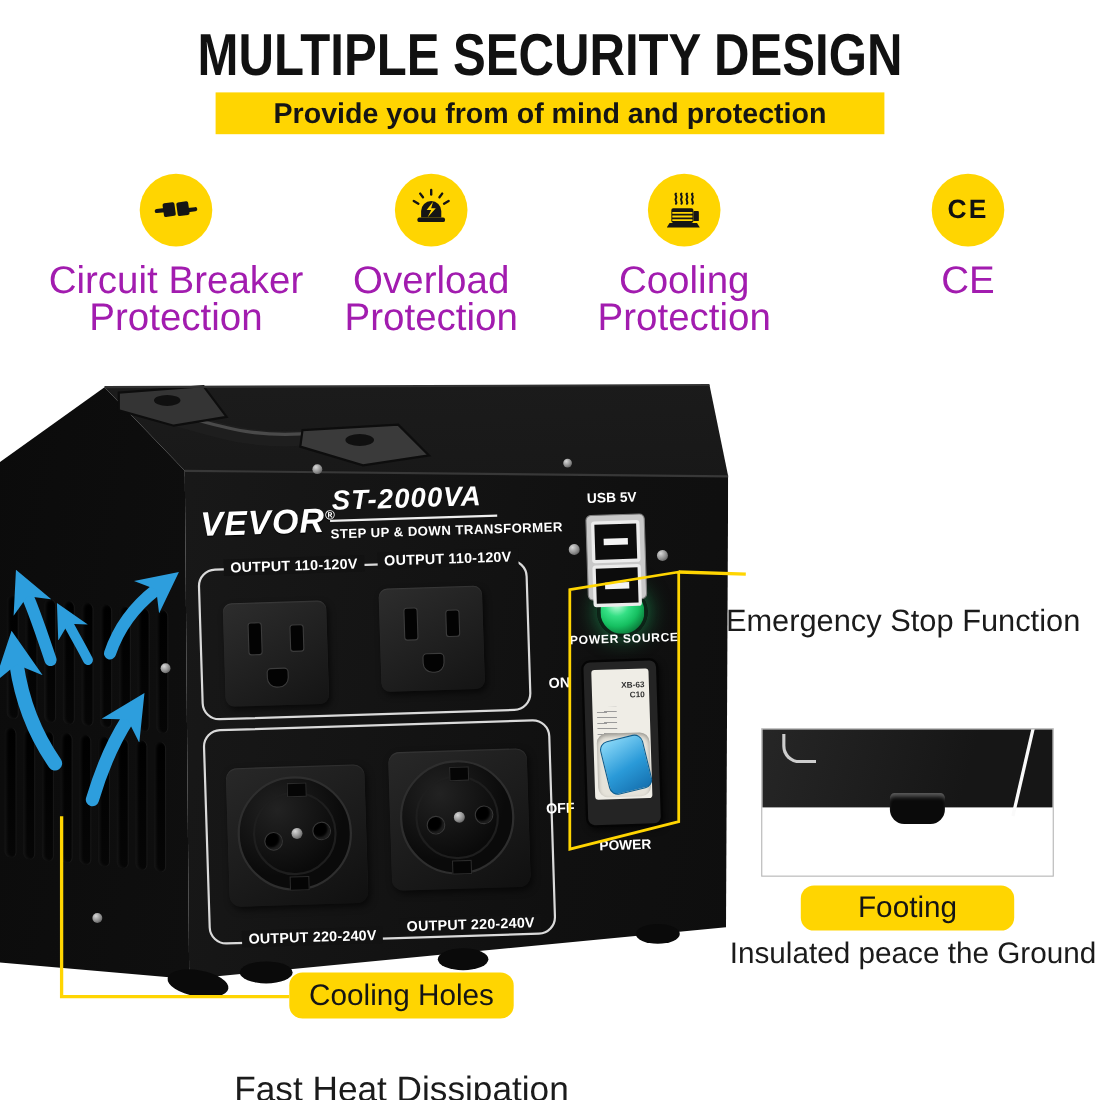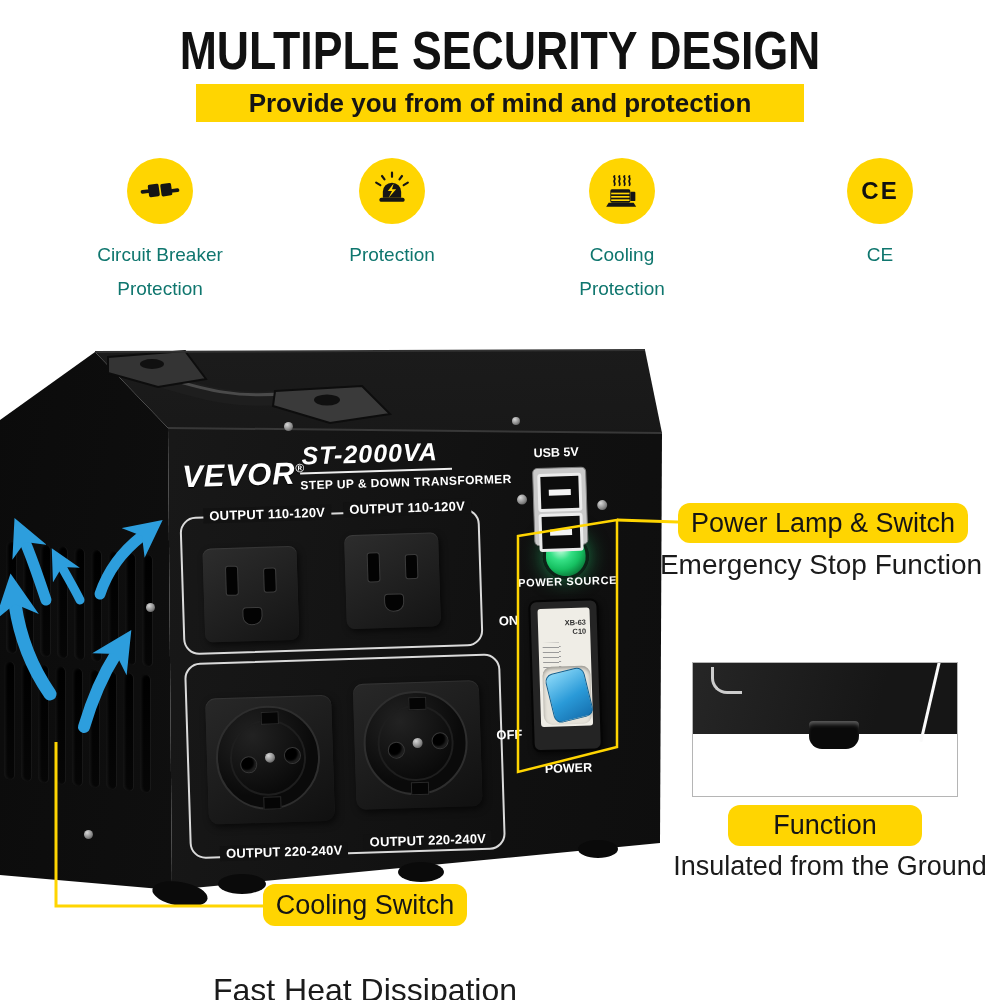--- a/index.html
+++ b/index.html
@@ -13,21 +13,21 @@
   .subbar{left:196px;top:84px;width:608px;height:38px;background:var(--yellow);
           display:flex;align-items:center;justify-content:center;
           font-size:26px;font-weight:bold;color:#151515;}
 
   
   .feature{top:158px;width:240px;text-align:center;}
   .badge{width:66px;height:66px;border-radius:50%;background:var(--yellow);
          margin:0 auto;display:flex;align-items:center;justify-content:center;}
   .badge svg{display:block;}
   .ce-txt{font-size:24px;font-weight:bold;color:#111;letter-spacing:2px;}
-  .flabel{margin-top:14px;font-size:19px;line-height:34px;color:#0f766e;}
+  .flabel{margin-top:14px;font-size:35px;line-height:34px;color:#a21caf;}
 
   
   .face{left:0;top:0;width:1000px;height:1000px;}
   .face.top{background:linear-gradient(178deg,#262626,#101010 70%);
     clip-path:polygon(95px 352px,645px 350px,662px 433px,168px 428px);}
   .face.side{background:linear-gradient(100deg,#0a0a0a,#141414 55%,#1c1c1c);
     clip-path:polygon(95px 352px,168px 428px,172px 890px,0px 875px,0px 420px);}
   .face.front{background:linear-gradient(100deg,#1d1d1d,#101010 55%,#0a0a0a);
     clip-path:polygon(168px 428px,662px 433px,660px 843px,172px 890px);}
 
@@ -141,20 +141,21 @@
           <line x1="33" y1="10" x2="36" y2="6"></line>
             <line x1="10" y1="17" x2="5" y2="14"></line>
             <line x1="38" y1="17" x2="43" y2="14"></line>
         </g>
         <path d="M13 32 v-7 a11 11 0 0 1 22 0 v7 z" fill="#151515"></path>
         <rect x="9" y="32" width="30" height="5" rx="2" fill="#151515"></rect>
         <path d="M26 15 l-7 9 h5 l-4 8 9 -10 h-5 z" fill="var(--yellow)"></path>
       </svg>
     </div>
     <div class="flabel">
+      <div>Overload</div>
         <div>Protection</div>
     </div>
   </div>
 
   <div class="abs feature" style="left:502px">
     <div class="badge">
       <svg width="40" height="40" viewBox="0 0 48 48">
         <g stroke="#151515" stroke-width="2.2" fill="none" stroke-linecap="round">
           <path d="M15 17 c2 -2 -2 -4 0 -6 c2 -2 -2 -4 0 -5"></path>
           <path d="M21 17 c2 -2 -2 -4 0 -6 c2 -2 -2 -4 0 -5"></path>
@@ -314,28 +315,27 @@
       <path d="M50 694 C 32 668 20 638 15 604" stroke-width="13" marker-end="url(#ah)"></path>
       <path d="M84 727 C 92 700 102 676 116 654" stroke-width="12" marker-end="url(#ah)"></path>
     </g>
     <g stroke="var(--yellow)" fill="none">
       <polygon points="518,536 617,520 617,747 518,772" stroke-width="2.5" fill="none"></polygon>
       <line x1="617" y1="520" x2="678" y2="522" stroke-width="3"></line>
       <polyline points="56,742 56,906 263,906" stroke-width="3"></polyline>
     </g>
   </svg>
 
-  <div class="abs pill" style="left:678px;top:503px;width:290px;height:40px">Power Lamp &amp; Switch</div>
   <div class="abs ctext" style="left:640px;top:549px;width:362px;font-size:28px">Emergency Stop Function</div>
 
   <div class="abs footbox">
     <div class="fb-black"></div>
     <div class="fb-seam"></div>
     <div class="fb-corner"></div>
     <div class="fb-foot"></div>
   </div>
-  <div class="abs pill" style="left:728px;top:805px;width:194px;height:41px">Function</div>
-  <div class="abs ctext" style="left:660px;top:851px;width:340px;font-size:27px">Insulated from the Ground</div>
-
-  <div class="abs pill" style="left:263px;top:884px;width:204px;height:42px">Cooling Switch</div>
+  <div class="abs pill" style="left:728px;top:805px;width:194px;height:41px">Footing</div>
+  <div class="abs ctext" style="left:660px;top:851px;width:340px;font-size:27px">Insulated peace the Ground</div>
+
+  <div class="abs pill" style="left:263px;top:884px;width:204px;height:42px">Cooling Holes</div>
   <div class="abs ctext" style="left:165px;top:972px;width:400px;font-size:32px">Fast Heat Dissipation</div>
 
 </div>
 
 </body></html>

